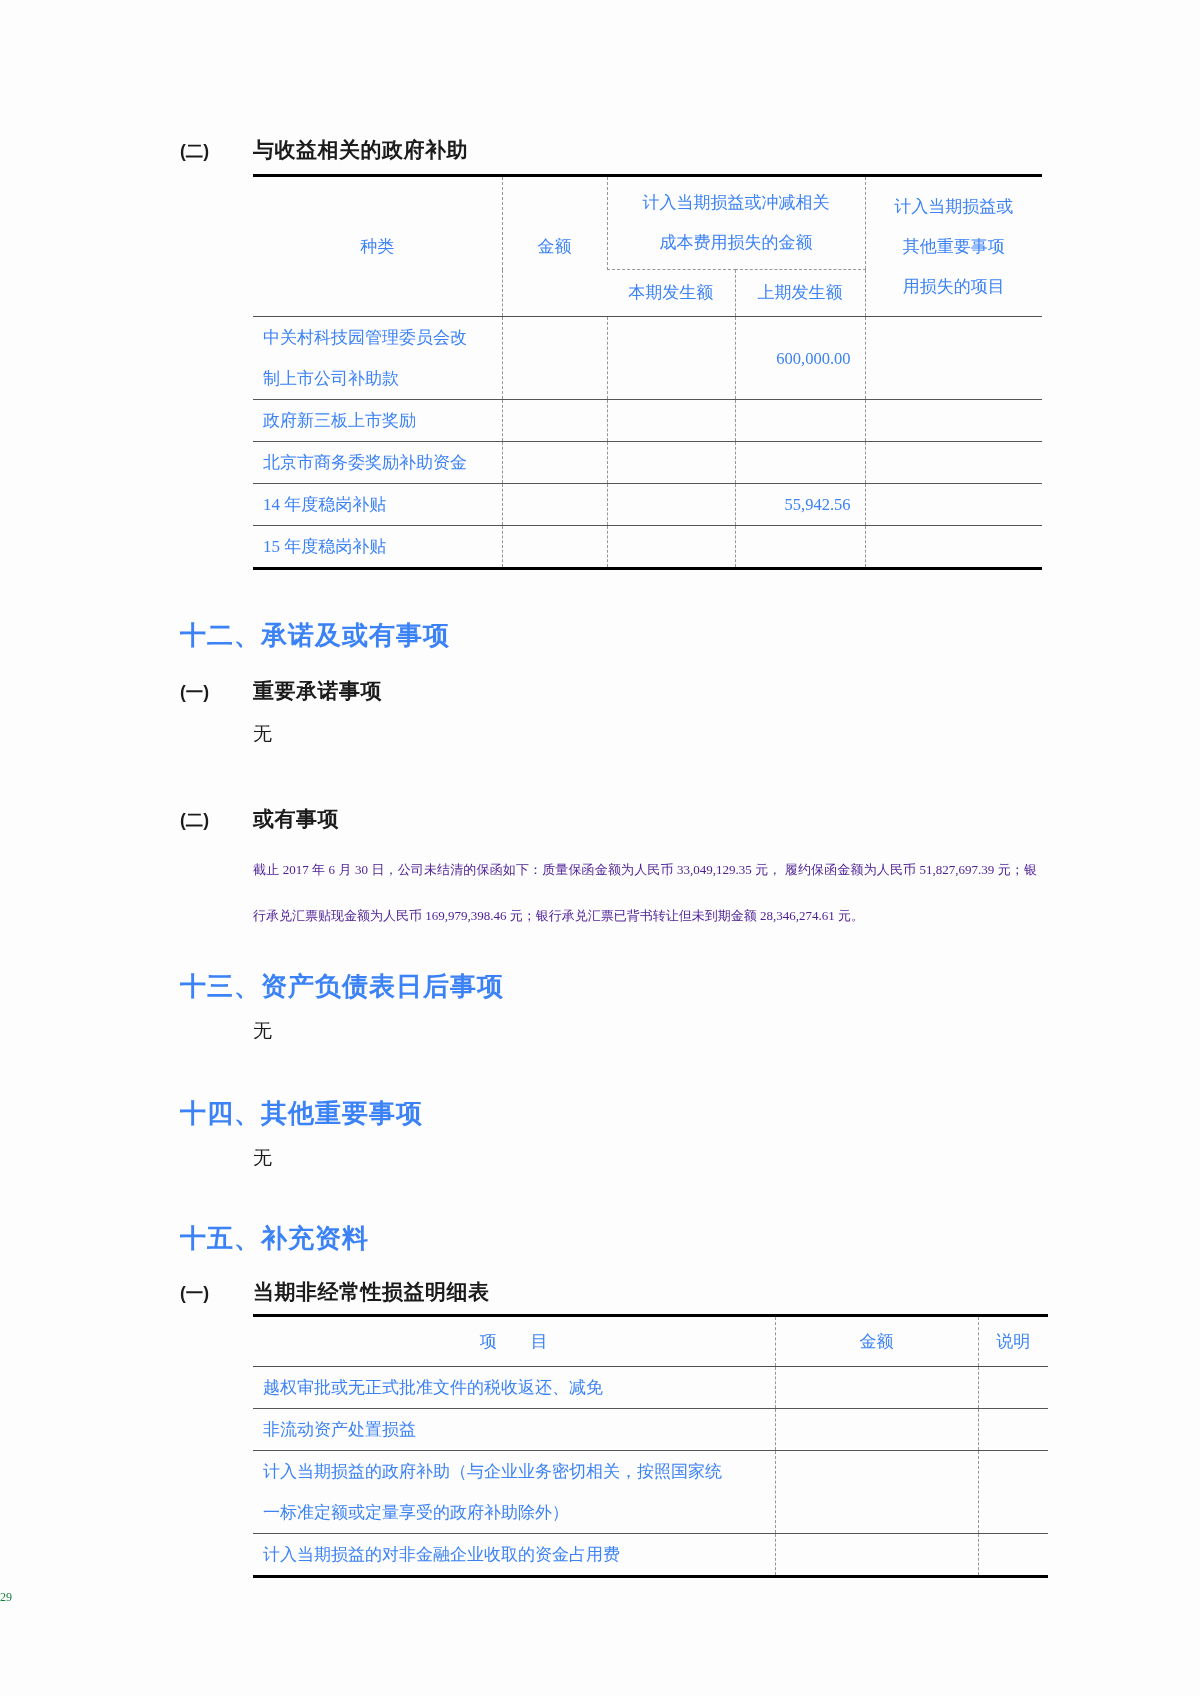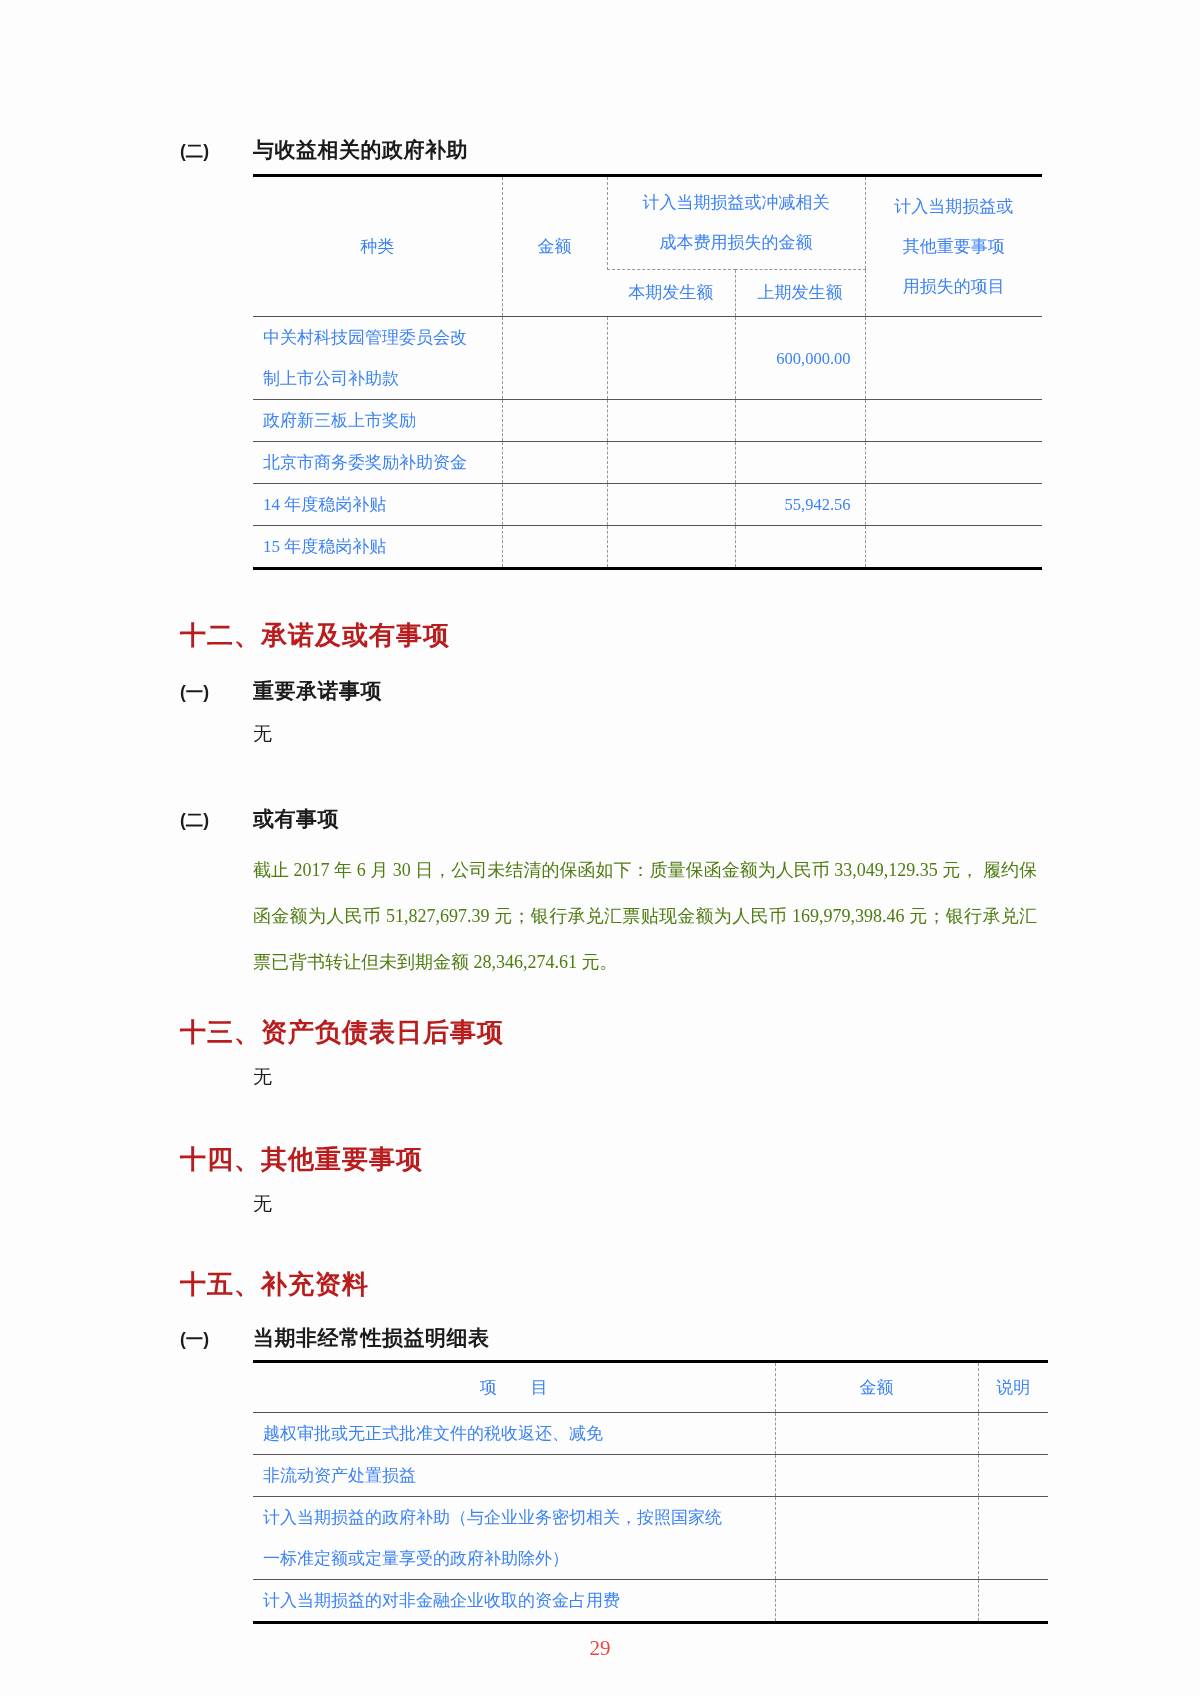--- a/index.html
+++ b/index.html
@@ -19,28 +19,28 @@
   }
   .subrow .subtitle{
     font-family:"Liberation Sans","DejaVu Sans",sans-serif;
     font-weight:700;font-size:21px;letter-spacing:.5px;
   }
 
   
   .h-big{
     margin:0 0 0 180px;
     font-family:"Liberation Sans","DejaVu Sans",sans-serif;
-    font-weight:700;font-size:26px;letter-spacing:1px;color:#b91c1c;
+    font-weight:700;font-size:26px;letter-spacing:1px;color:#3b82f6;
   }
 
   .none-val{margin-left:253px;font-size:19px;}
 
   .para{
-    margin-left:253px;width:784px;font-size:18px;line-height:46px;
-    text-align:justify;text-justify:inter-ideograph;color:#4d7c0f;
+    margin-left:253px;width:784px;font-size:13px;line-height:46px;
+    text-align:justify;text-justify:inter-ideograph;color:#4c1d95;
   }
 
   
   table{border-collapse:collapse;table-layout:fixed;margin-left:253px;}
   .t1{width:789px;border-top:3px solid #000;border-bottom:3px solid #000;margin-top:10px;}
   .t2{width:795px;border-top:3px solid #000;border-bottom:3px solid #000;margin-top:8px;}
   th,td{font-weight:normal;font-size:17px;color:#3b82f6;vertical-align:middle;}
 
   
   .t1 col.c1{width:249px}.t1 col.c2{width:105px}.t1 col.c3{width:128px}
@@ -62,21 +62,21 @@
   .t2 thead{border-bottom:1px solid #4f4f4f;}
   .t2 thead th{height:47px;line-height:47px;}
   .t2 th.vd, .t2 td.vd{border-left:1px dashed #979797;}
   .t2 tbody tr{border-bottom:1px solid #565656;}
   .t2 tbody tr:last-child{border-bottom:none;}
   .t2 td{line-height:41px;padding:0;}
   .t2 td.item{text-align:left;padding:0 42px 0 10px;}
 
   .hdr-line{display:block;}
 
-  .pagenum{width:100%;text-align:center;font-size:21px;margin-top:12px;color:#ef4444;}
+  .pagenum{width:100%;text-align:left;font-size:12px;margin-top:12px;color:#15803d;}
 
   
   .mt-t1h{margin-top:0;}
   .h12{margin-top:48px;}
   .sub-a1{margin-top:24px;}
   .none-1{margin-top:16px;}
   .sub-a2{margin-top:58px;}
   .para{margin-top:14px;}
   .h13{margin-top:30px;}
   .none-2{margin-top:14px;}

